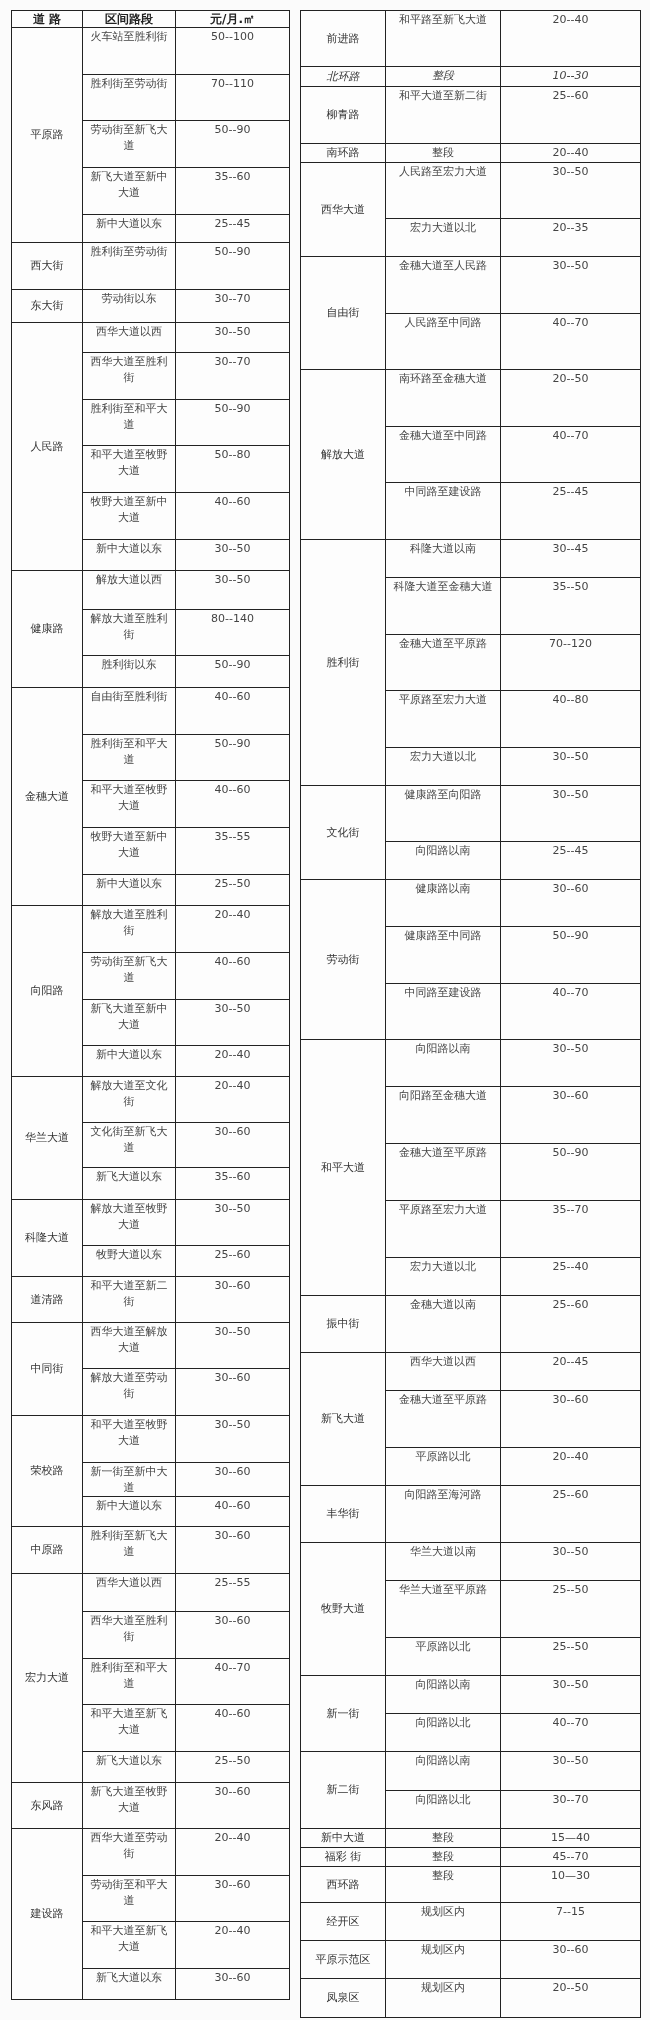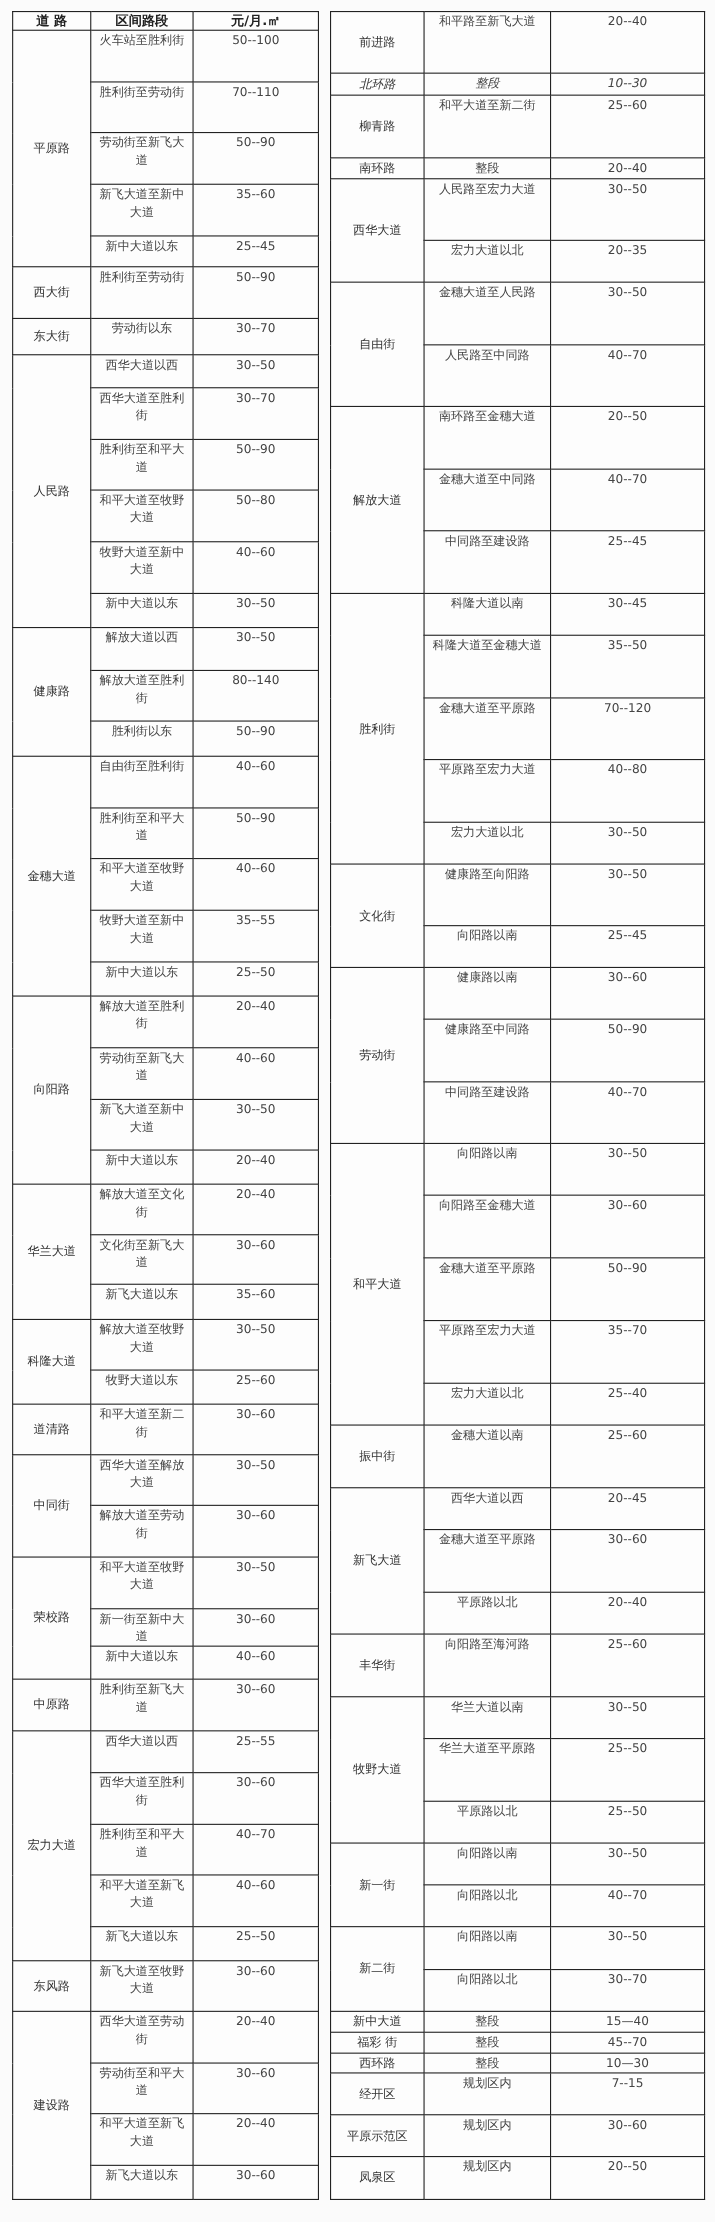--- a/index.html
+++ b/index.html
@@ -416,21 +416,21 @@
       <tr style="height: 19px;">
         <td class="road" rowspan="1">新中大道</td>
         <td class="seg">整段</td>
         <td class="price">15—40</td>
       </tr>
       <tr style="height: 19px;">
         <td class="road" rowspan="1">福彩 街</td>
         <td class="seg">整段</td>
         <td class="price">45--70</td>
       </tr>
-      <tr style="height: 18px;">
+      <tr style="height: 36px;">
         <td class="road" rowspan="1">西环路</td>
         <td class="seg">整段</td>
         <td class="price">10—30</td>
       </tr>
       <tr style="height: 38px; margin-top: 48px;">
         <td class="road" rowspan="1">经开区</td>
         <td class="seg">规划区内</td>
         <td class="price">7--15</td>
       </tr>
       <tr style="height: 38px;">

